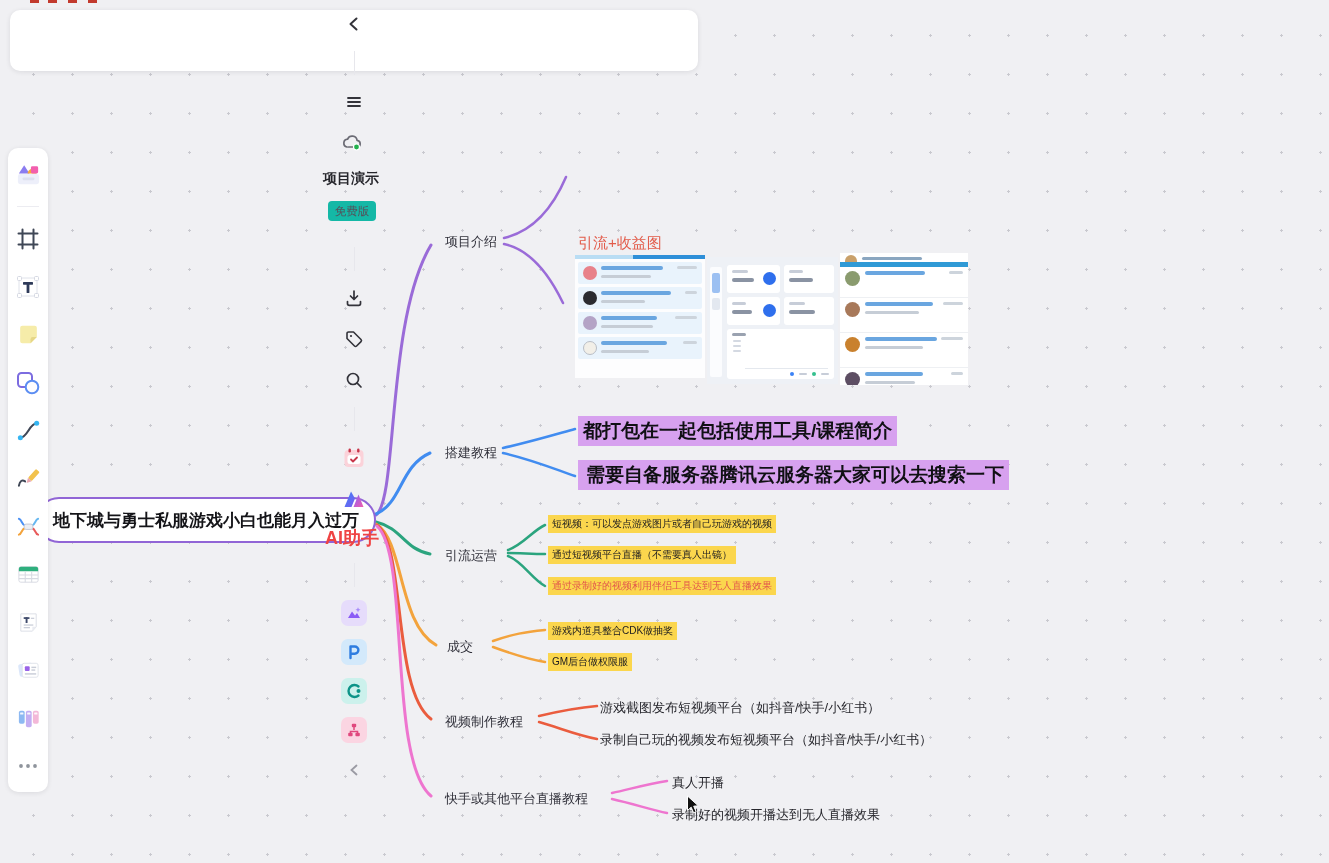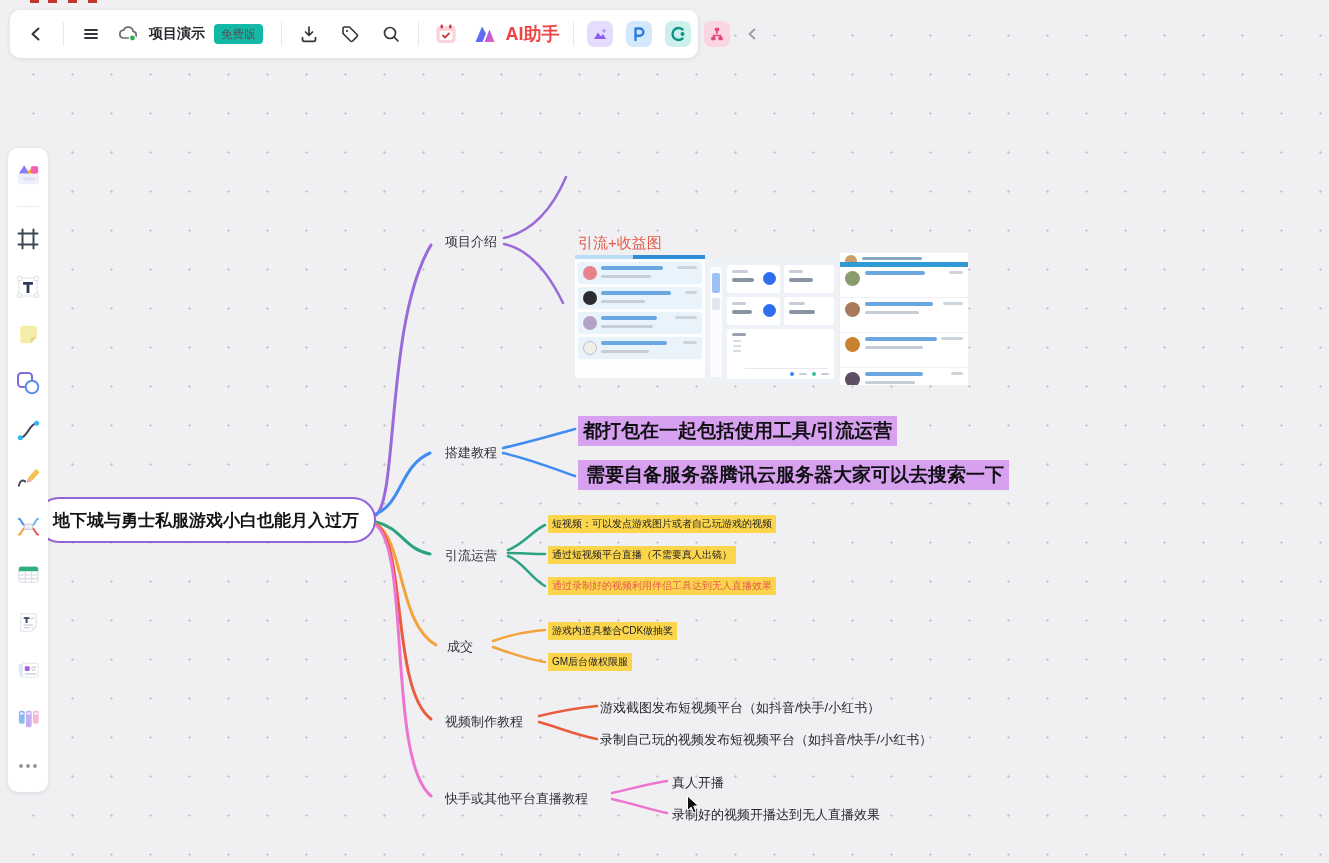--- a/index.html
+++ b/index.html
@@ -6,23 +6,23 @@
   body{
     width:1329px;height:863px;position:relative;overflow:hidden;
     font-family:"Liberation Sans","DejaVu Sans",sans-serif;
     background:#f0f0f3;
     background-image:radial-gradient(#c9c9cf 1.1px, rgba(0,0,0,0) 1.3px);
     background-size:39px 39px;background-position:14px 16px;
   }
   .abs{position:absolute;}
   
   .toolbar{
-    left:10px;top:10px;width:688px;height:48px;background:#fff;border-radius:10px;
+    left:10px;top:10px;width:688px;height:61px;background:#fff;border-radius:10px;
     box-shadow:0 1px 5px rgba(30,30,40,.10);display:flex;align-items:center;
-    padding:0 12px;box-sizing:border-box;gap:13px;z-index:20;
+    padding:0 12px;box-sizing:border-box;gap:13px;z-index:20;flex-direction:column;
   }
   .tb-btn{display:flex;align-items:center;justify-content:center;width:28px;height:28px;border-radius:6px;cursor:pointer;flex:0 0 auto;}
   .tb-div{width:1px;height:24px;background:#e7e7ec;flex:0 0 auto;}
   .doc-title{font-size:14px;color:#26262c;font-weight:600;white-space:nowrap;}
   .plan-badge{font-size:11.5px;color:#53535c;background:#14b8a6;border-radius:4px;padding:2.5px 7px;white-space:nowrap;cursor:pointer;}
   .ai-label{font-size:18px;font-weight:700;color:#ef4444;white-space:nowrap;margin-left:-4px;}
   .app-icon{width:26px;height:26px;border-radius:7px;display:flex;align-items:center;justify-content:center;cursor:pointer;flex:0 0 auto;}
   
   .sidebar{
     left:8px;top:148px;width:40px;height:644px;background:#fff;border-radius:10px;
@@ -311,21 +311,21 @@
 <div class="abs b-label" style="left:445px;top:547px;">引流运营</div>
 <div class="abs b-label" style="left:447px;top:638px;">成交</div>
 <div class="abs b-label" style="left:445px;top:713px;">视频制作教程</div>
 <div class="abs b-label" style="left:445px;top:790px;">快手或其他平台直播教程</div>
 
 <div class="abs intro-text">
 </div>
 
 <div class="abs img-caption">引流+收益图</div>
 
-<div class="abs hl-purple" style="left:578px;top:416px;">都打包在一起包括使用工具/引流运营</div>
+<div class="abs hl-purple" style="left:578px;top:416px;">都打包在一起包括使用工具/课程简介</div>
 <div class="abs hl-purple" style="left:578px;top:460px;padding-left:8px;">需要自备服务器腾讯云服务器大家可以去搜索一下</div>
 
 <div class="abs hl-yellow" style="left:548px;top:515px;">短视频：可以发点游戏图片或者自己玩游戏的视频</div>
 <div class="abs hl-yellow" style="left:548px;top:546px;">通过短视频平台直播（不需要真人出镜）</div>
 <div class="abs hl-yellow red" style="left:548px;top:577px;">通过录制好的视频利用伴侣工具达到无人直播效果</div>
 
 <div class="abs hl-yellow" style="left:548px;top:622px;">游戏内道具整合CDK做抽奖</div>
 <div class="abs hl-yellow" style="left:548px;top:653px;">GM后台做权限服</div>
 
 <div class="abs plain-node" style="left:600px;top:699px;">游戏截图发布短视频平台（如抖音/快手/小红书）</div>

